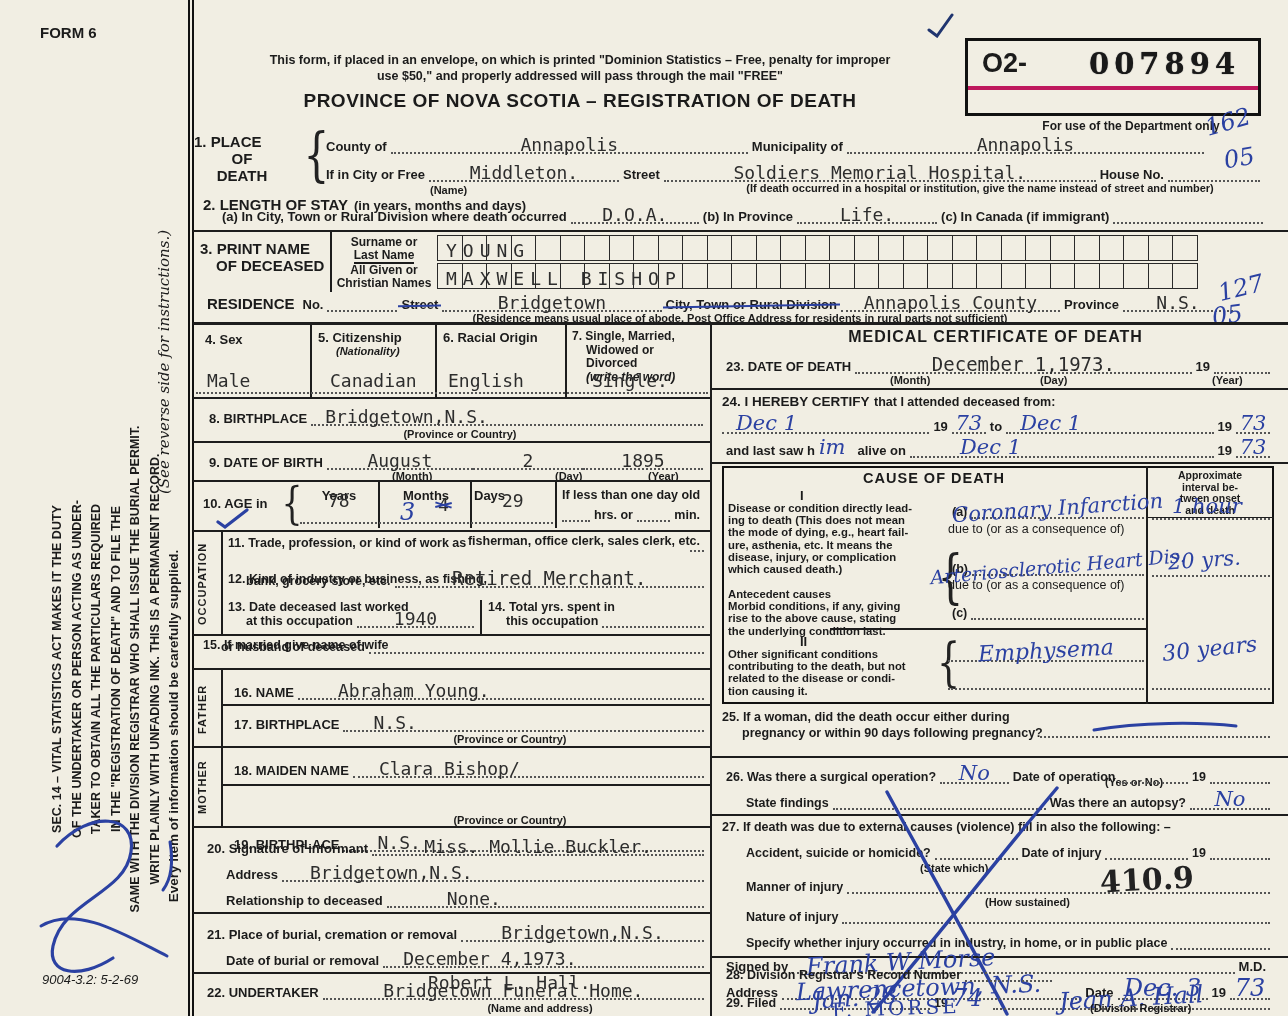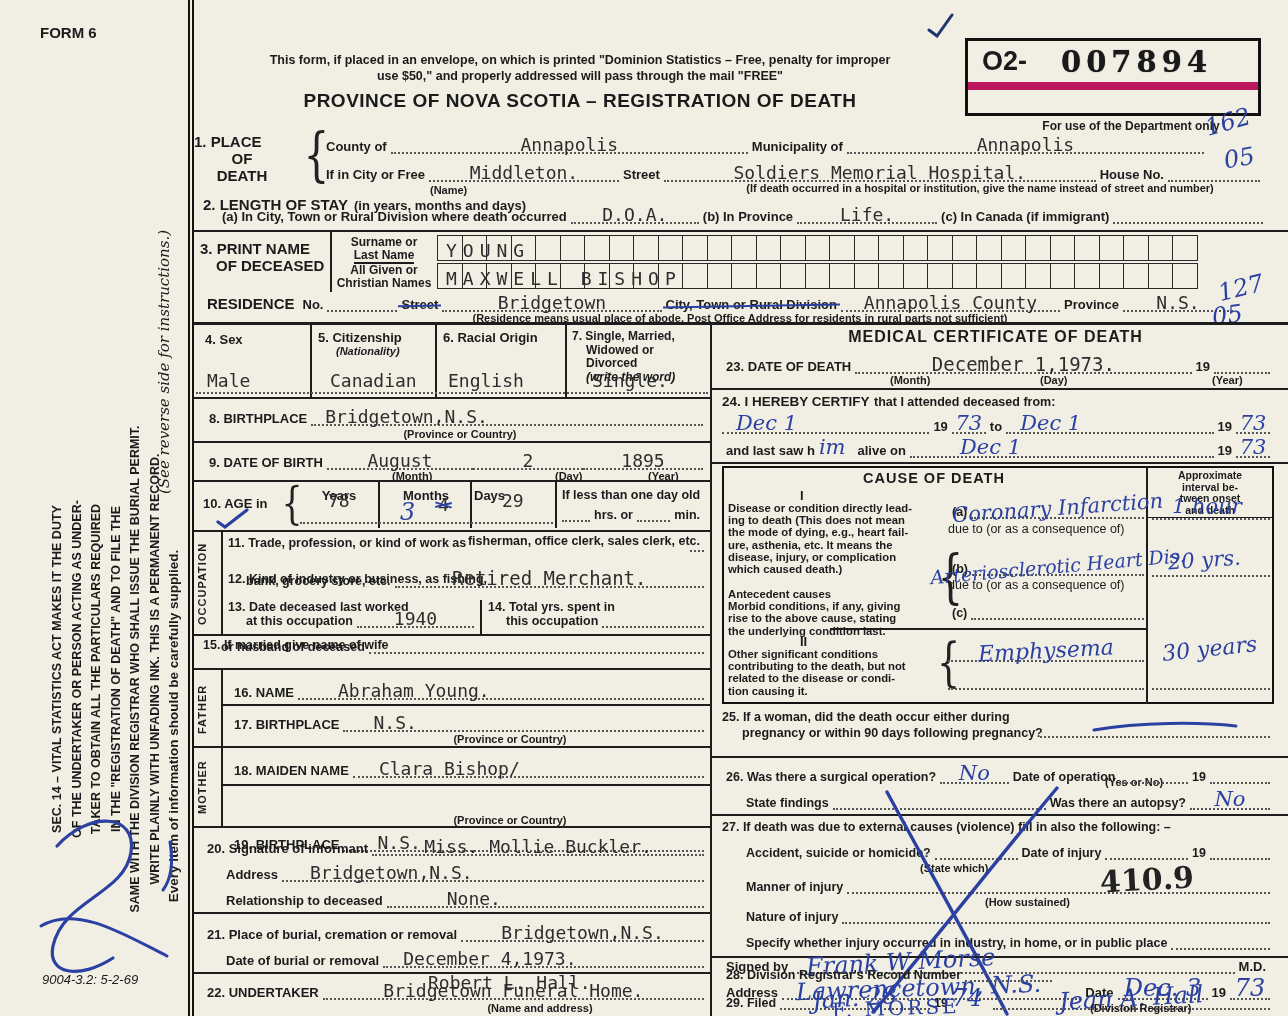--- a/index.html
+++ b/index.html
@@ -76,21 +76,21 @@
   
   <div class="abs b" style="left:235px;top:53px;width:690px;text-align:center;font-size:12.5px;">This form, if placed in an envelope, on which is printed "Dominion Statistics – Free, penalty for improper</div>
   <div class="abs b" style="left:235px;top:69px;width:690px;text-align:center;font-size:12.5px;">use $50," and properly addressed will pass through the mail "FREE"</div>
   <div class="abs b" style="left:235px;top:90px;width:690px;text-align:center;font-size:19px;letter-spacing:0.5px;">PROVINCE OF NOVA SCOTIA – REGISTRATION OF DEATH</div>
 
   <svg class="abs" style="left:925px;top:12px;" width="30" height="26" viewBox="0 0 30 26">
     <path d="M4,18 L12,24 L27,3" fill="none" stroke="#20356f" stroke-width="3" stroke-linecap="round"></path>
   </svg>
 
   <div class="abs" style="left:965px;top:38px;width:296px;height:78px;border:3px solid #111;box-sizing:border-box;">
-    <div style="height:49px;border-bottom:8px solid #be185d;display:flex;align-items:center;box-sizing:border-box;">
+    <div style="height:49px;border-bottom:4px solid #be185d;display:flex;align-items:center;box-sizing:border-box;gap:28px;">
       <span class="b" style="font-size:27px;padding-left:14px;">O2-</span>
       <span style="font-family:'DejaVu Serif',serif;font-weight:bold;font-size:29px;letter-spacing:5px;margin-left:34px;color:#191919;text-shadow:0 0 1px #444;">007894</span>
     </div>
   </div>
   <div class="abs b" style="left:1000px;top:119px;width:262px;text-align:center;font-size:12px;">For use of the Department only</div>
 
   <div class="abs hw big2" style="left:1205px;top:110px;transform:rotate(-16deg);">162</div>
   <div class="abs hw big2" style="left:1224px;top:146px;transform:rotate(-10deg);">05</div>
 
   

